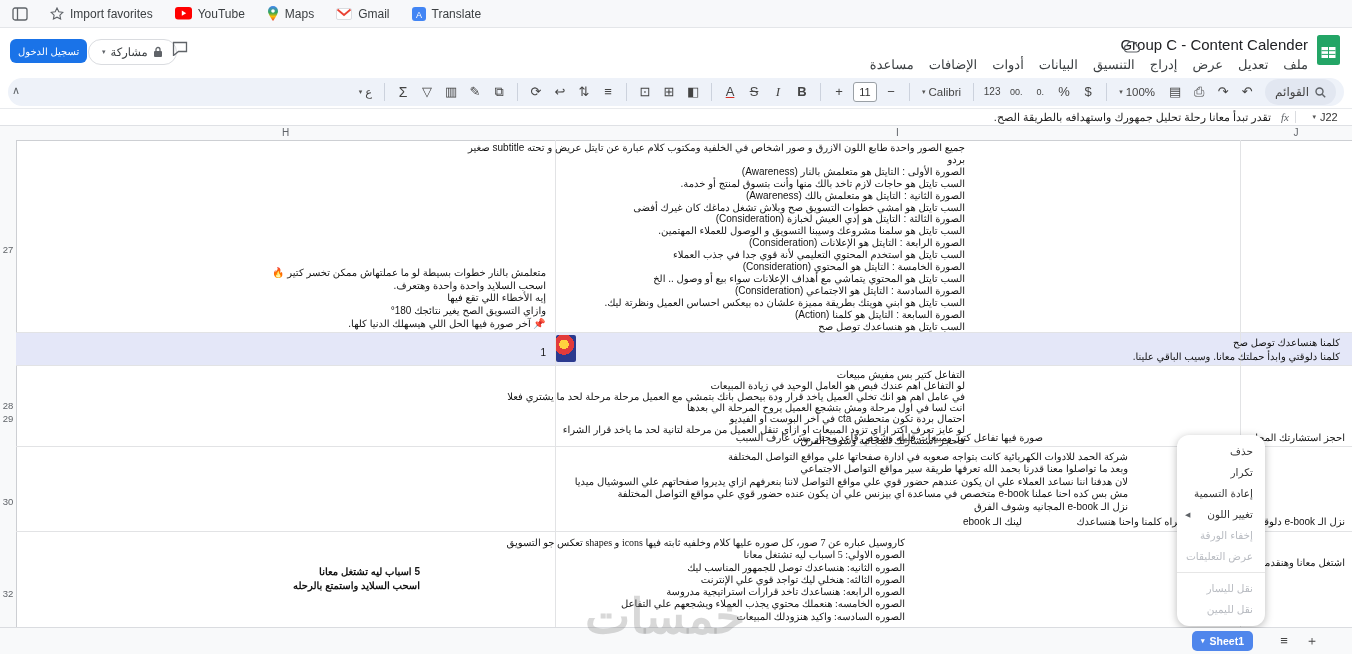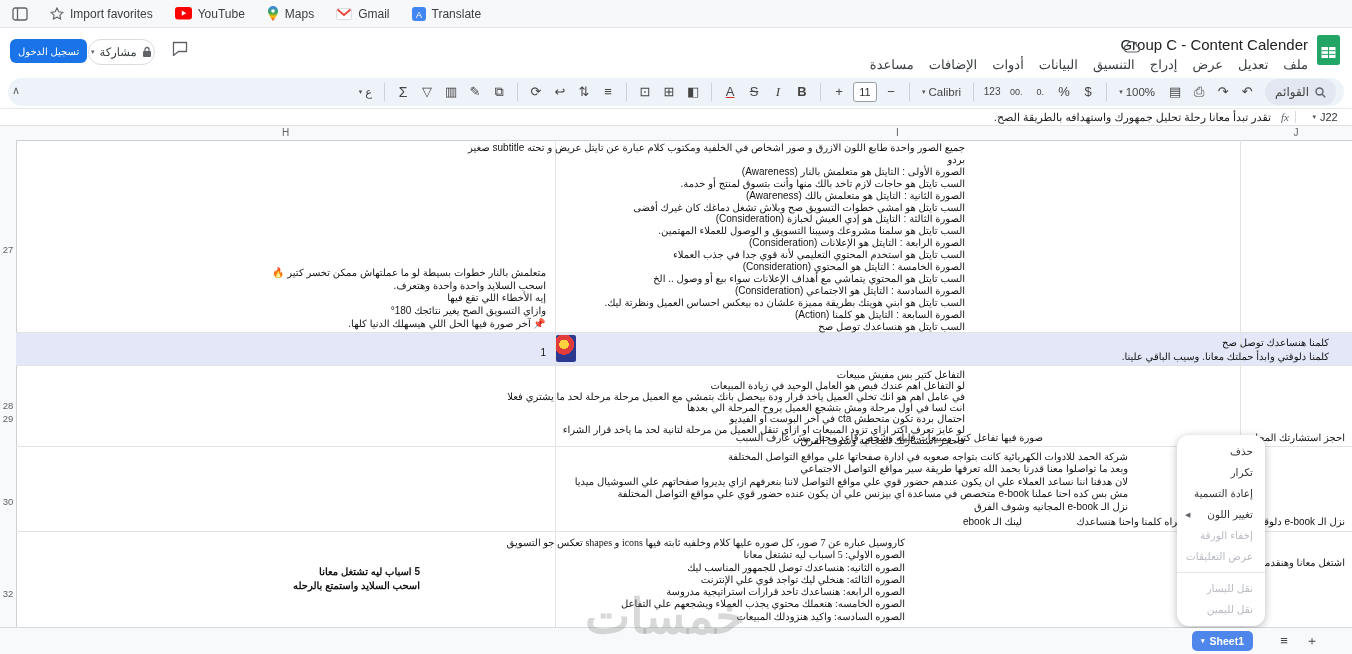--- a/index.html
+++ b/index.html
@@ -11,21 +11,21 @@
   .bm-ic{display:flex;align-items:center;}
   
   .appheader{position:relative;height:48px;background:#fff;}
   .sheets-logo{position:absolute;right:12px;top:7px;}
   .doc-title{position:absolute;right:44px;top:8px;font-size:15px;color:#202124;white-space:nowrap;}
   .cloud{position:absolute;right:212px;top:11px;}
   .menurow{position:absolute;right:44px;top:29px;display:flex;direction:rtl;gap:15px;font-size:13px;color:#3c4043;}
   .menurow .menu{cursor:pointer;}
   .signin-btn{position:absolute;left:10px;top:11px;height:24px;padding:0 8px;background:#1a73e8;color:#fff;
               font-size:10px;border-radius:6px;display:flex;align-items:center;white-space:nowrap;}
-  .share-pill{position:absolute;left:88px;top:11px;height:24px;padding:0 2px;border:1px solid #dadce0;border-radius:13px;
+  .share-pill{position:absolute;left:88px;top:11px;height:24px;padding:0 13px;border:1px solid #dadce0;border-radius:13px;
               background:#fff;display:flex;direction:rtl;align-items:center;gap:5px;font-size:11.5px;color:#3c4043;}
   .share-pill .caret{font-size:7px;color:#5f6368;}
   .hdr-comment{position:absolute;left:172px;top:13px;}
   
   .toolbar{height:32px;padding:2px 8px;box-sizing:border-box;background:#fff;}
   .tbwrap{height:28px;background:#eef2f9;border-radius:14px;display:flex;direction:rtl;align-items:center;padding:0 8px;gap:2px;}
   .trun{display:flex;direction:rtl;}
   .tb{min-width:24px;height:24px;line-height:24px;text-align:center;border-radius:4px;font-size:13px;color:#444;cursor:pointer;}
   .tsep{width:1px;height:18px;background:#ccd2dd;margin:0 4px;}
   .tcomp{display:flex;direction:rtl;align-items:center;gap:3px;padding:0 6px;height:24px;border-radius:4px;font-size:11.5px;color:#444;cursor:pointer;}
@@ -318,21 +318,21 @@
     <div class="cellblock" data-name="cell-H27" style="right:806px;top:141px;line-height:12.7px;">
         <div class="cl" data-name="cell-text-line">متعلمش بالنار خطوات بسيطة لو ما عملتهاش ممكن تخسر كتير 🔥</div>
         <div class="cl" data-name="cell-text-line">اسحب السلايد واحدة واحدة وهتعرف.</div>
         <div class="cl" data-name="cell-text-line">إيه الأخطاء اللي تقع فيها</div>
         <div class="cl" data-name="cell-text-line">وازاي التسويق الصح يغير نتائجك 180°</div>
         <div class="cl" data-name="cell-text-line">📌 آخر صورة فيها الحل اللي هيسهلك الدنيا كلها.</div>
       </div>
 
     <div class="cellblock" data-name="cell-H28" style="right:806px;top:221px;">1</div>
     <div class="thumb" data-name="cell-image-thumbnail" style="left:556px;top:209px;"></div>
-    <div class="cellblock" data-name="cell-J28" style="right:23px;top:210px;line-height:13.5px;">
+    <div class="cellblock" data-name="cell-J28" style="right:12px;top:210px;line-height:13.5px;">
         <div class="cl" data-name="cell-text-line">كلمنا هنساعدك توصل صح</div>
         <div class="cl" data-name="cell-text-line">كلمنا دلوقتي وابدأ حملتك معانا. وسيب الباقي علينا.</div>
       </div>
 
     <div class="cellblock" data-name="cell-I29" style="right:387px;top:243px;line-height:11px;">
         <div class="cl" data-name="cell-text-line">التفاعل كتير بس مفيش مبيعات</div>
         <div class="cl" data-name="cell-text-line">لو التفاعل اهم عندك فبص هو العامل الوحيد في زيادة المبيعات</div>
         <div class="cl" data-name="cell-text-line">في عامل اهم هو انك تخلي العميل ياخد قرار ودة بيحصل بانك بتمشي مع العميل مرحلة مرحلة لحد ما يشتري فعلا</div>
         <div class="cl" data-name="cell-text-line">انت لسا في اول مرحلة ومش بتشجع العميل يروح المرحلة الي بعدها</div>
         <div class="cl" data-name="cell-text-line">احتمال بردة تكون متحطش cta في آخر البوست او الفيديو</div>

